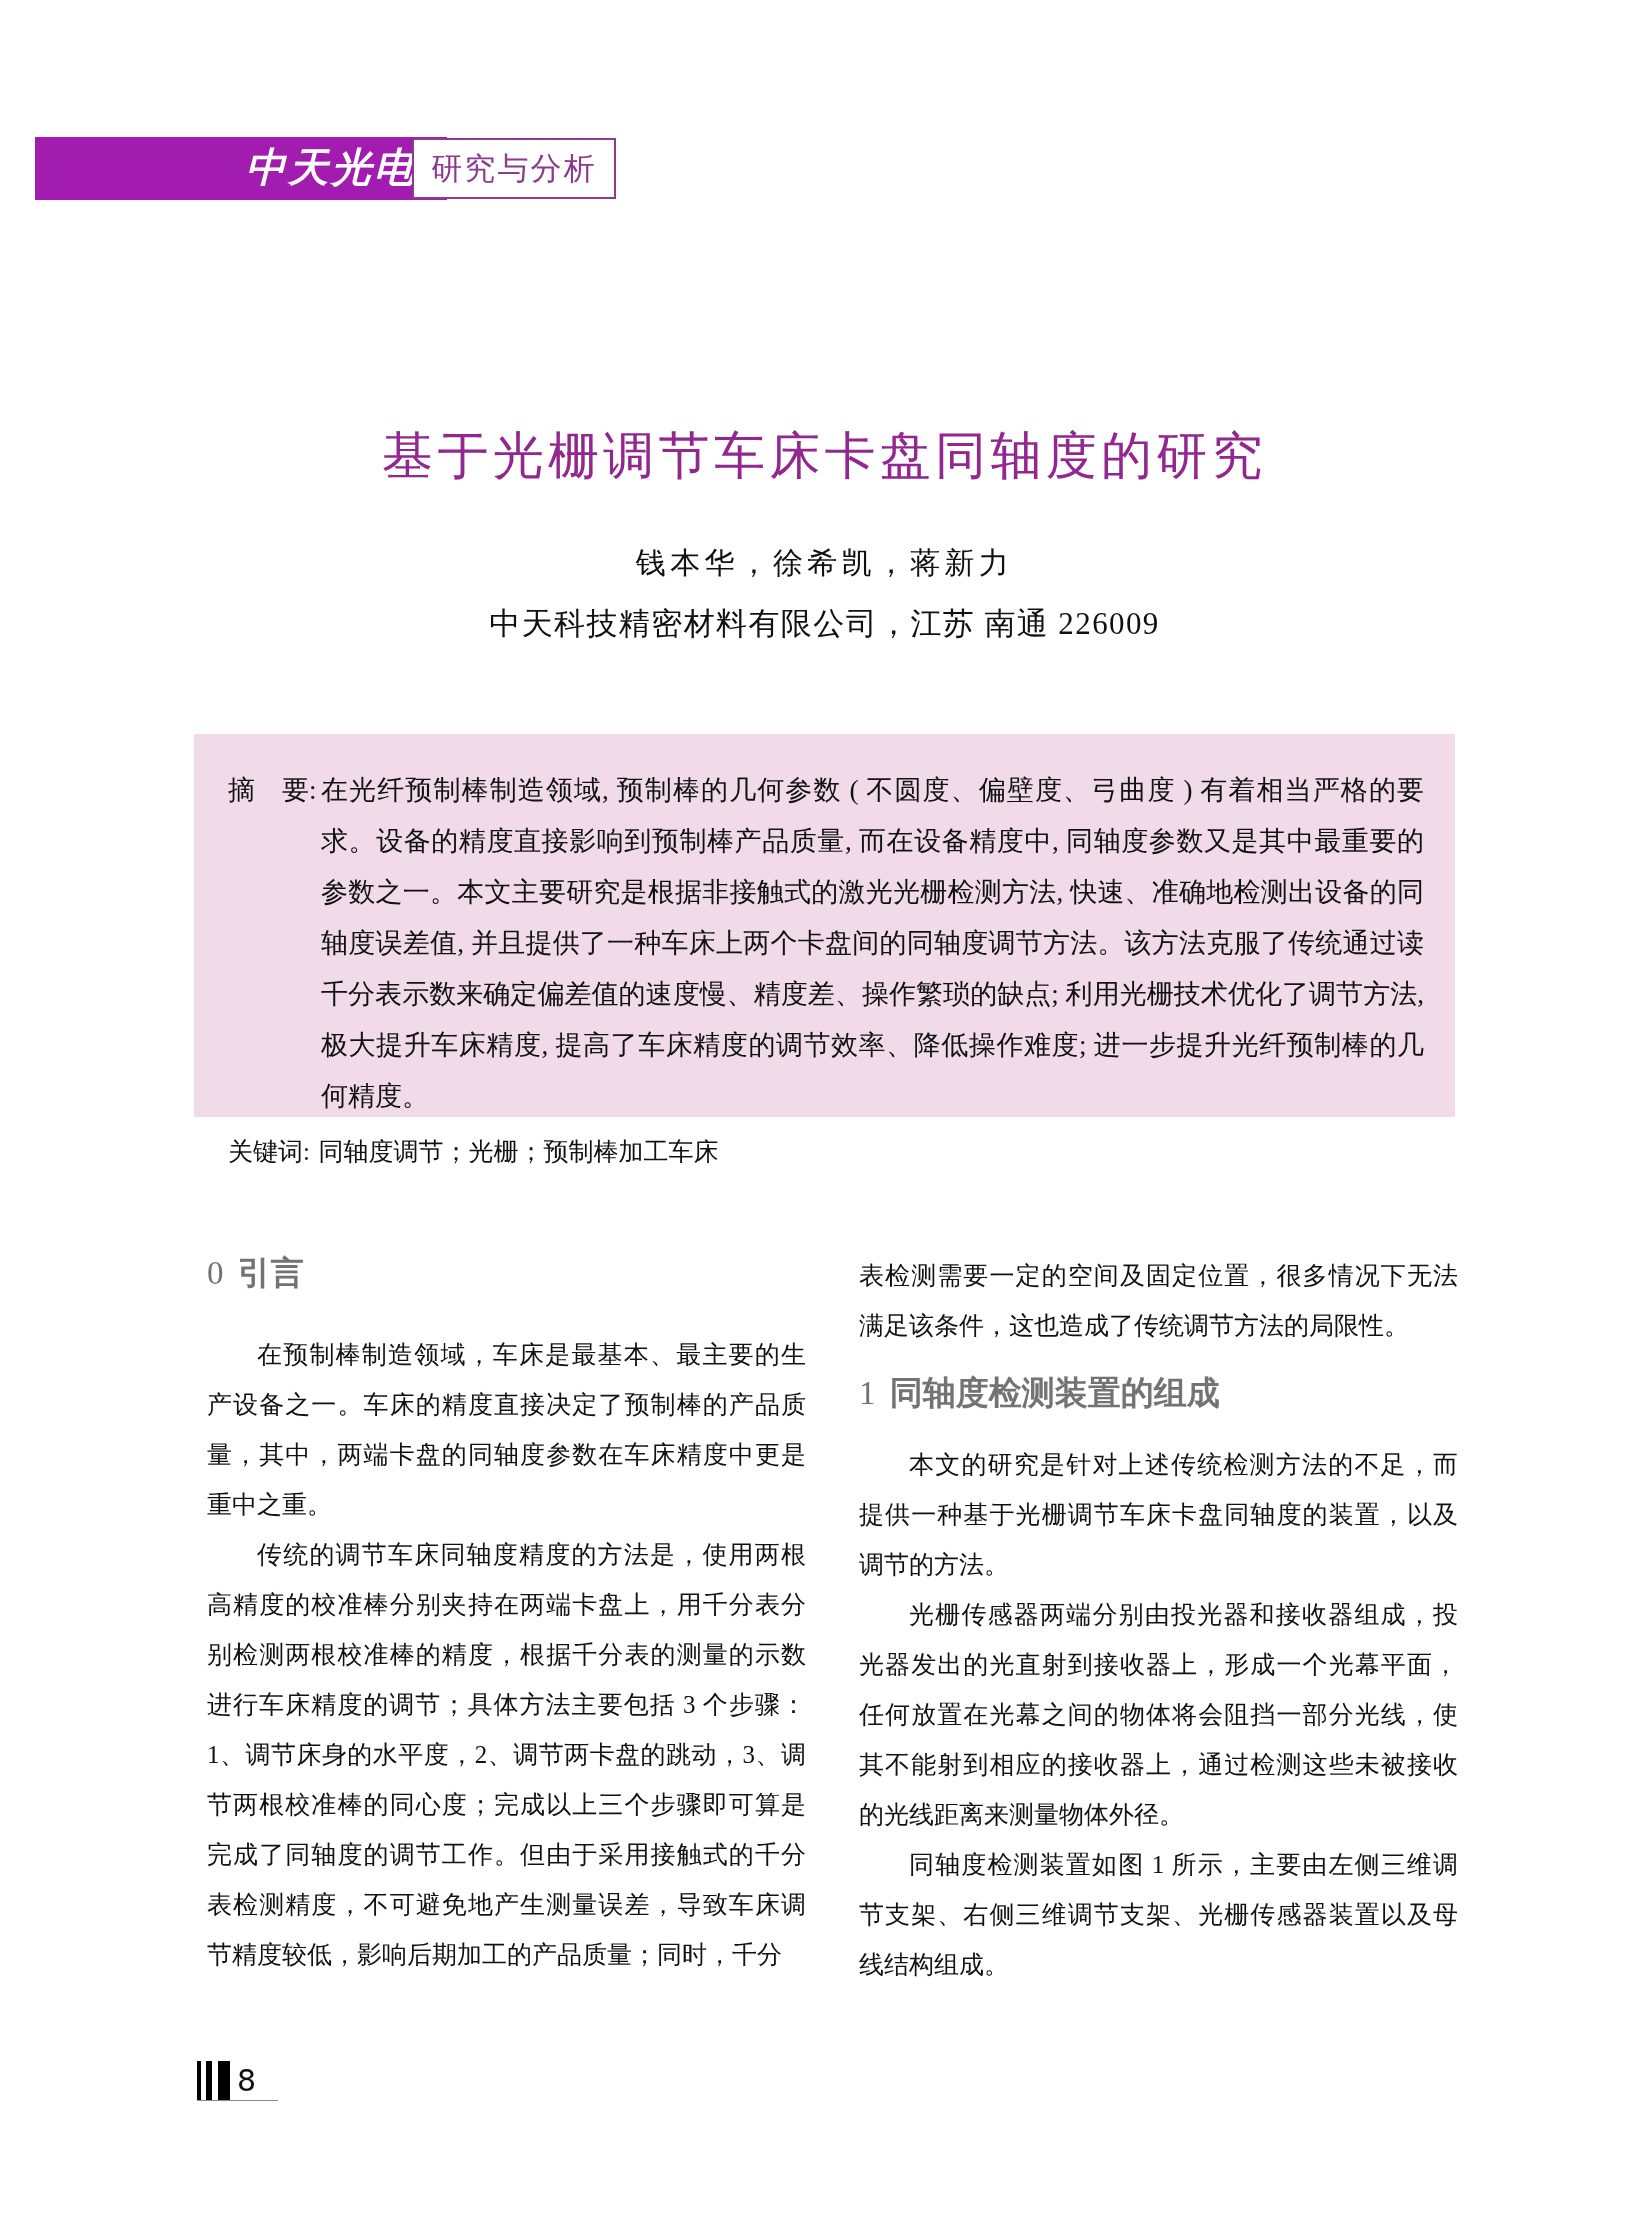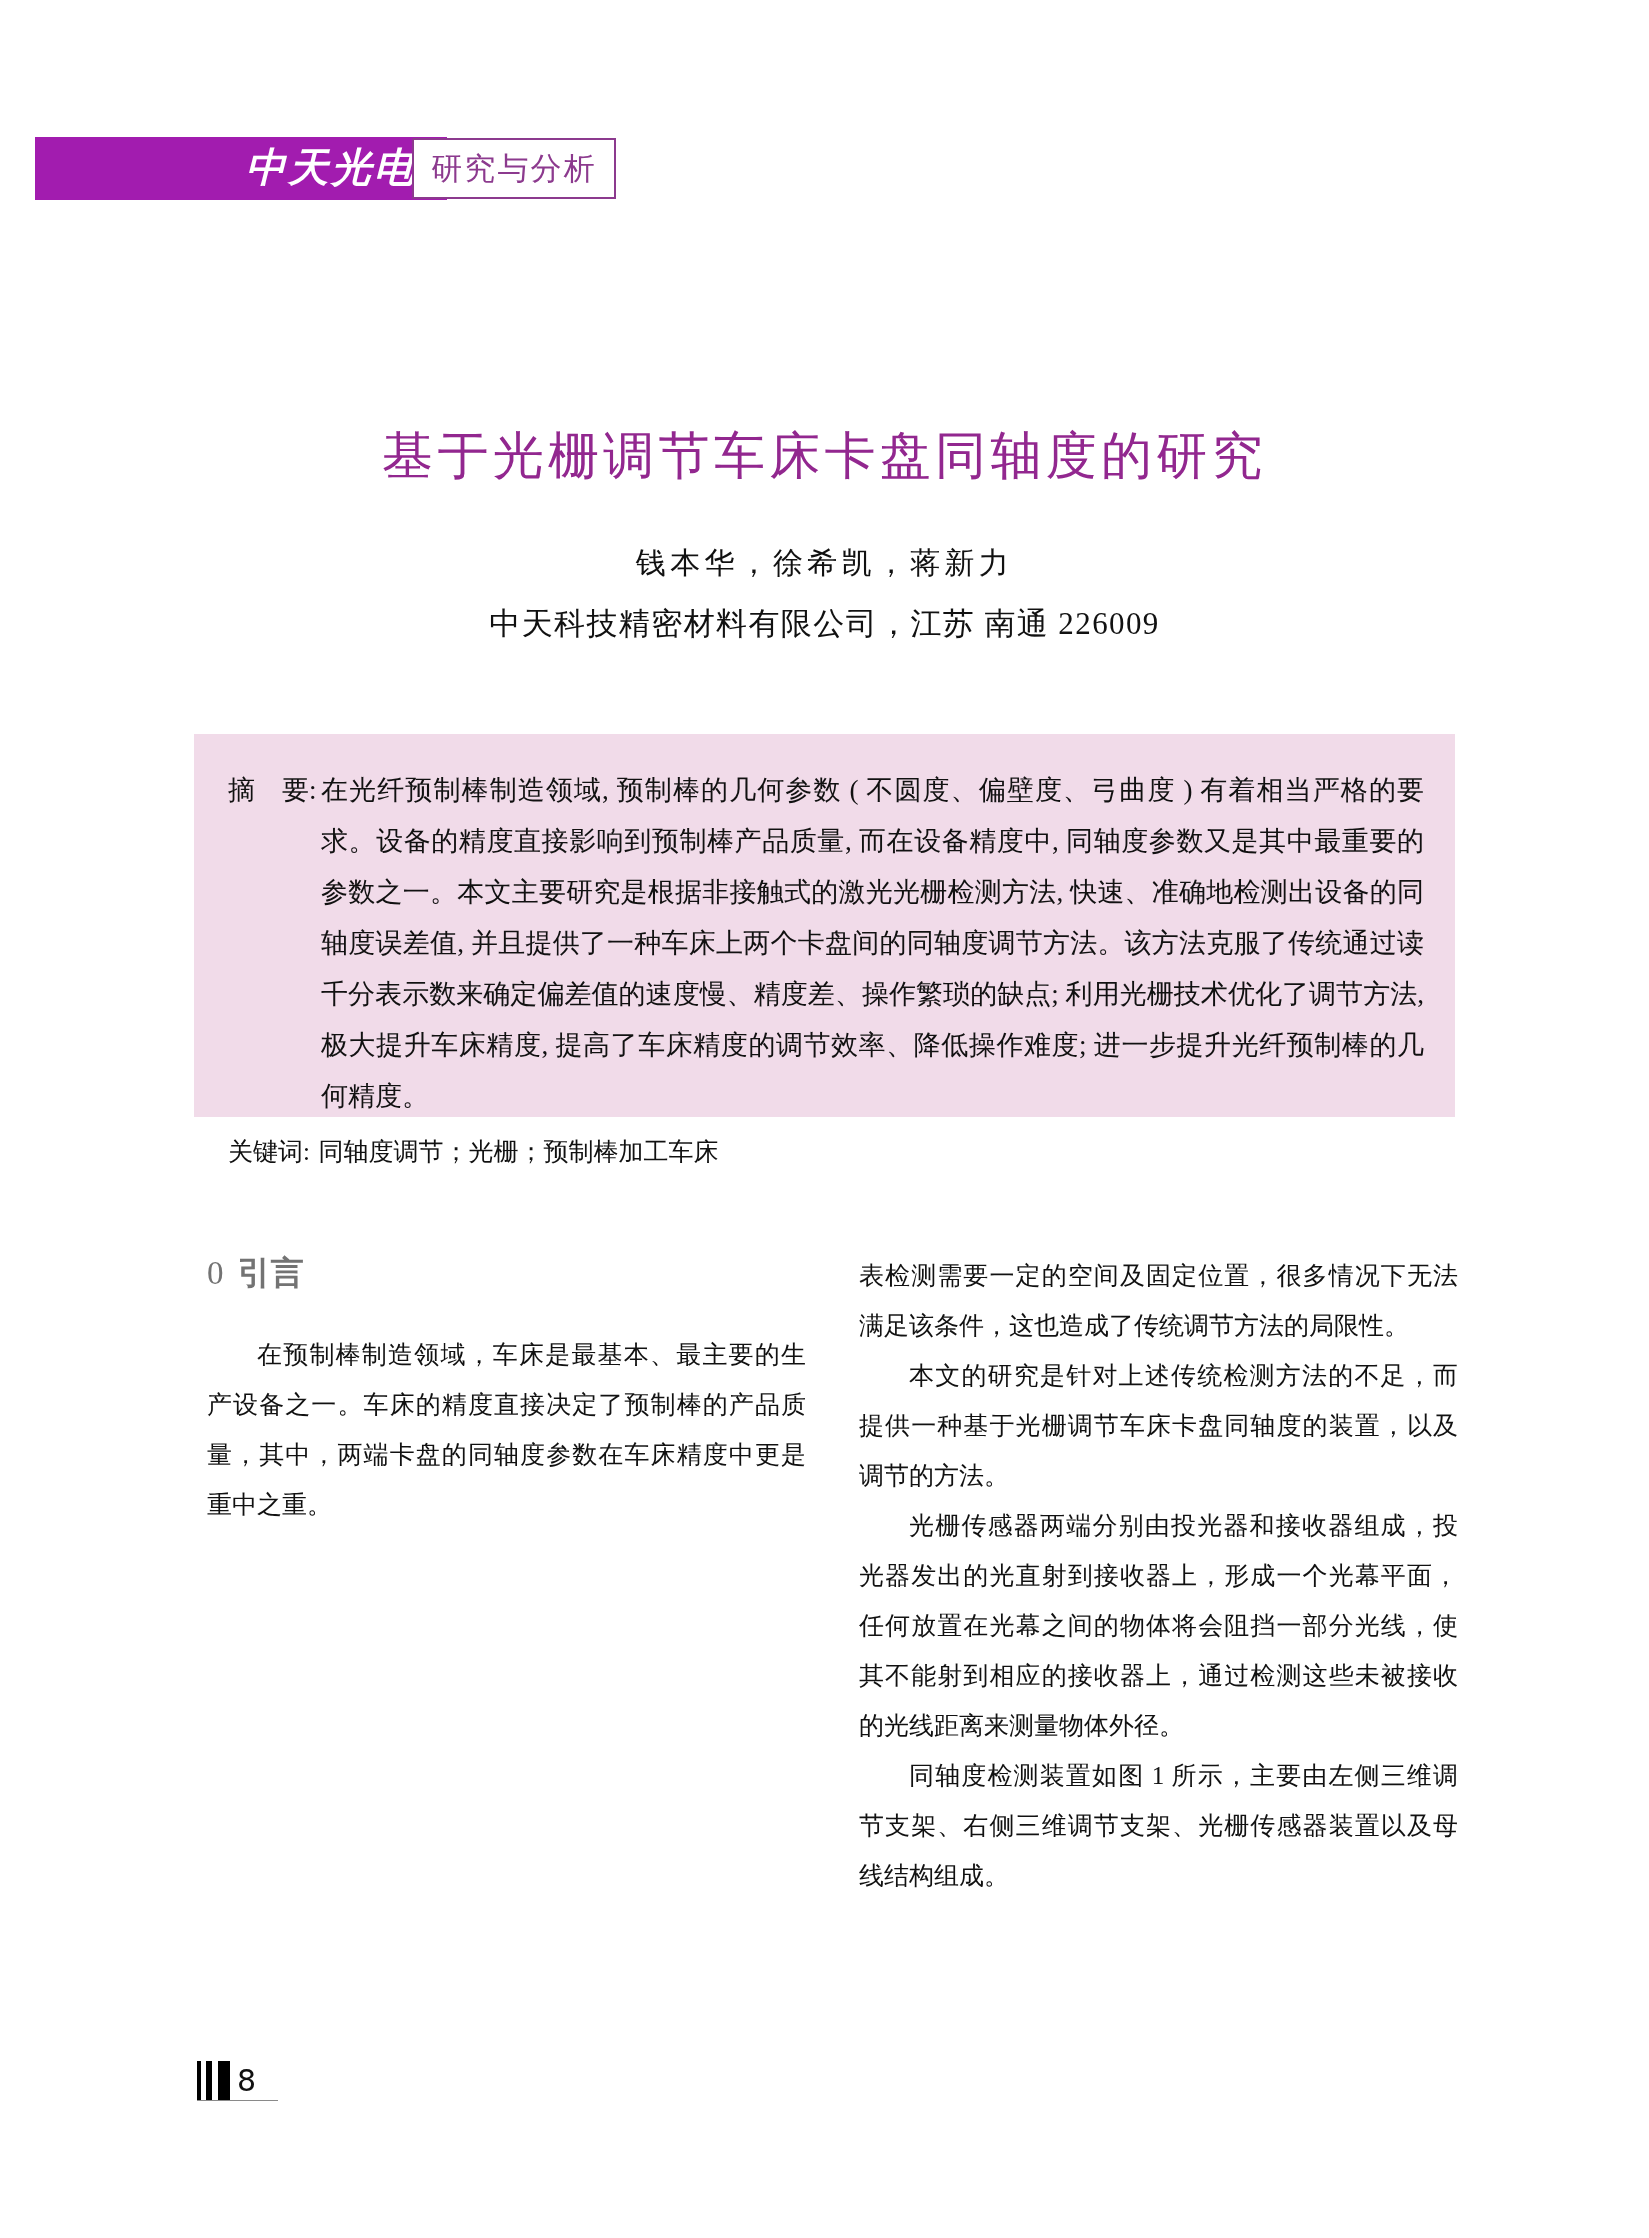--- a/index.html
+++ b/index.html
@@ -194,24 +194,26 @@
     <span class="abs-label">摘　要:</span><span>在光纤预制棒制造领域, 预制棒的几何参数 ( 不圆度、偏壁度、弓曲度 ) 有着相当严格的要求。设备的精度直接影响到预制棒产品质量, 而在设备精度中, 同轴度参数又是其中最重要的参数之一。本文主要研究是根据非接触式的激光光栅检测方法, 快速、准确地检测出设备的同轴度误差值, 并且提供了一种车床上两个卡盘间的同轴度调节方法。该方法克服了传统通过读千分表示数来确定偏差值的速度慢、精度差、操作繁琐的缺点; 利用光栅技术优化了调节方法, 极大提升车床精度, 提高了车床精度的调节效率、降低操作难度; 进一步提升光纤预制棒的几何精度。</span>
   </div>
   <div class="kw-row">
     <span class="kw-label">关键词:</span><span>同轴度调节；光栅；预制棒加工车床</span>
   </div>
 </div>
 
 <div class="col col-left">
   <h2 class="sec-heading"><span class="sec-num">0</span><span>引言</span></h2>
   <p class="indent">在预制棒制造领域，车床是最基本、最主要的生产设备之一。车床的精度直接决定了预制棒的产品质量，其中，两端卡盘的同轴度参数在车床精度中更是重中之重。</p>
+  <p class="indent">传统的调节车床同轴度精度的方法是，使用两根高精度的校准棒分别夹持在两端卡盘上，用千分表分别检测两根校准棒的精度，根据千分表的测量的示数进行车床精度的调节；具体方法主要包括 3 个步骤：1、调节床身的水平度，2、调节两卡盘的跳动，3、调节两根校准棒的同心度；完成以上三个步骤即可算是完成了同轴度的调节工作。但由于采用接触式的千分表检测精度，不可避免地产生测量误差，导致车床调节精度较低，影响后期加工的产品质量；同时，千分</p>
 </div>
 
 <div class="col col-right">
   <p>表检测需要一定的空间及固定位置，很多情况下无法满足该条件，这也造成了传统调节方法的局限性。</p>
+  <h2 class="sec-heading"><span class="sec-num">1</span><span>同轴度检测装置的组成</span></h2>
   <p class="indent">本文的研究是针对上述传统检测方法的不足，而提供一种基于光栅调节车床卡盘同轴度的装置，以及调节的方法。</p>
   <p class="indent">光栅传感器两端分别由投光器和接收器组成，投光器发出的光直射到接收器上，形成一个光幕平面，任何放置在光幕之间的物体将会阻挡一部分光线，使其不能射到相应的接收器上，通过检测这些未被接收的光线距离来测量物体外径。</p>
   <p class="indent">同轴度检测装置如图 1 所示，主要由左侧三维调节支架、右侧三维调节支架、光栅传感器装置以及母线结构组成。</p>
 </div>
 
 <div class="footer-bars">
   <div class="bar b1"></div>
   <div class="bar b2"></div>
   <div class="bar b3"></div>
 </div>

